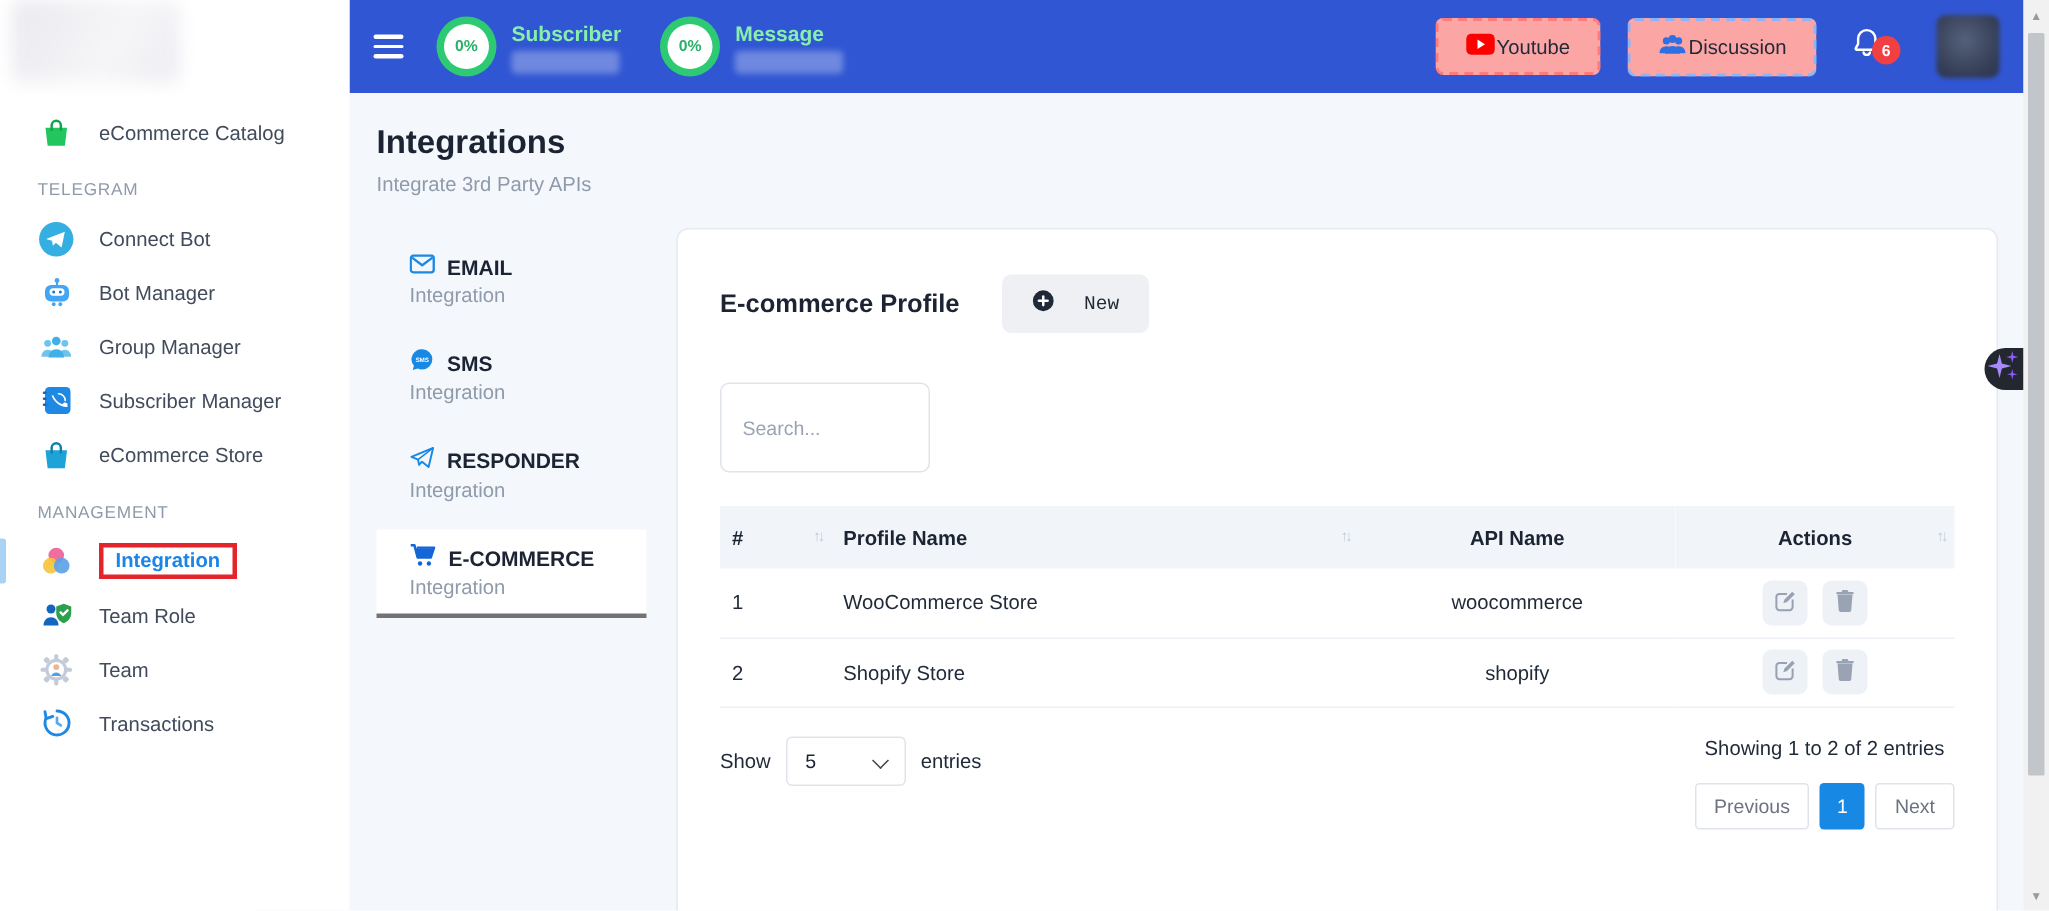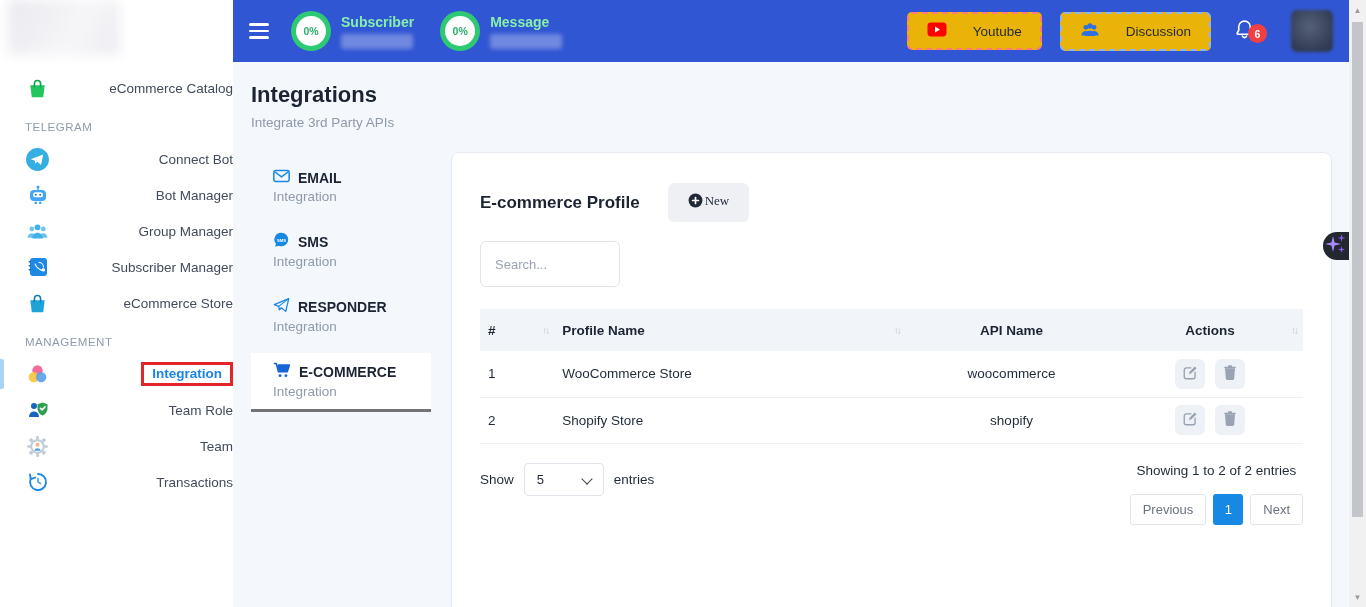--- a/index.html
+++ b/index.html
@@ -3,59 +3,59 @@
 <meta charset="utf-8">
 <style>
   * { box-sizing: border-box; margin: 0; padding: 0; }
   html,body { width:1366px; height:607px; overflow:hidden; }
   body { font-family:"Liberation Sans", sans-serif; background:#f4f7fb; position:relative; color:#1c2434; }
 
   
   .sidebar { position:absolute; left:0; top:0; bottom:0; width:233px; background:#ffffff; z-index:3; }
   .logo-blur { position:absolute; left:8px; top:0; width:112px; height:55px; background:linear-gradient(120deg,#e9e9ef,#f6f6f8 60%,#ececf2); filter:blur(6px); border-radius:6px; }
   .side-list { padding-top:70px; }
-  .side-item { position:relative; height:36px; display:flex; align-items:center; gap:16px; padding-left:25px; font-size:13.5px; color:#414b5c; cursor:pointer;justify-content:space-between; }
+  .side-item { position:relative; height:36px; display:flex; align-items:center; gap:16px; padding-left:25px; font-size:13.5px; color:#414b5c; cursor:pointer; }
   .side-item .ic { width:25px; height:25px; flex:0 0 25px; display:flex; align-items:center; justify-content:center; }
   .sec-title { font-size:11.5px; color:#8f9aab; letter-spacing:.5px; padding-left:25px; margin:15px 0 8px; }
   .active-bar { position:absolute; left:0; top:3px; width:4px; height:30px; background:#a9d3f5; border-radius:0 2px 2px 0; }
   .annotation { border:3px solid #e3242b; padding:1px 8px 2px 8px; }
   .active-label { color:#1b84e7; font-weight:bold; }
 
   
   .topbar { position:absolute; left:233px; top:0; right:17px; height:62px; background:#3156d3; display:flex; align-items:center; padding:0 16px; z-index:2; }
   .hamburger { width:20px; display:flex; flex-direction:column; gap:4px; cursor:pointer; margin-right:22px; }
   .hamburger span { display:block; height:2.4px; background:#fff; border-radius:2px; }
   .stat { display:flex; align-items:center; gap:10px; margin-right:26px; }
   .ring { width:40px; height:40px; border-radius:50%; background:#2ec973; display:flex; align-items:center; justify-content:center; }
   .ring-inner { width:30px; height:30px; border-radius:50%; background:#fff; display:flex; align-items:center; justify-content:center; font-size:10.5px; font-weight:bold; color:#27b168; }
   .stat-label { color:#86efac; font-weight:bold; font-size:14px; line-height:16px; }
   .stat-blur { margin-top:4px; width:72px; height:15px; border-radius:3px; background:rgba(255,255,255,.30); filter:blur(2px); }
   .top-right { margin-left:auto; display:flex; align-items:center; gap:18px; }
-  .top-btn { display:flex; align-items:center; gap:26px; background:#eab308; border-radius:5px; padding:8px 18px; font-size:13.5px; color:#1f2937; cursor:pointer; }
+  .top-btn { display:flex; align-items:center; gap:1px; background:#fca5a5; border-radius:5px; padding:8px 18px; font-size:13.5px; color:#1f2937; cursor:pointer; }
   .btn-yt { border:2px dashed #ff7b7b; }
   .btn-disc { border:2px dashed #8fb4f5; }
   .bell-wrap { position:relative; width:30px; height:30px; display:flex; align-items:center; justify-content:center; cursor:pointer; }
   .badge { position:absolute; right:-8px; top:8px; width:19px; height:19px; border-radius:50%; background:#f23f42; color:#fff; font-size:10.5px; font-weight:bold; display:flex; align-items:center; justify-content:center; }
   .avatar { width:42px; height:42px; border-radius:6px; margin-left:14px; background:radial-gradient(circle at 45% 40%, #55607a, #333d55 70%, #2c3550); filter:blur(1.5px); }
 
   
   .main { position:absolute; left:233px; top:62px; right:17px; bottom:0; overflow:hidden; padding:20px 0 0 18px; }
   .page-title { font-size:22px; font-weight:bold; color:#1c2434; }
   .page-sub { font-size:13.5px; color:#8f9aab; margin-top:7px; }
   .content-row { display:flex; margin-top:22px; align-items:flex-start; }
   .subnav { width:180px; flex:0 0 180px; padding-top:8px; }
   .subnav-item { padding:9px 0 10px 22px; margin-bottom:9px; cursor:pointer; }
   .subnav-item.active { background:#fff; border-bottom:3px solid #737373; }
   .subnav-top { display:flex; align-items:center; gap:8px; font-size:14px; font-weight:bold; color:#1c2434; }
   .subnav-sub { font-size:13.5px; color:#8f9aab; margin-top:3px; }
   .card { flex:1; margin-left:20px; margin-right:17px; background:#fff; border:1px solid #e7ebf1; border-radius:8px; padding:30px 28px; height:560px; box-shadow:0 1px 2px rgba(20,30,60,.03); }
   .card-head { display:flex; align-items:center; gap:28px; }
   .card-title { font-size:17px; font-weight:bold; color:#1c2434; }
-  .new-btn { display:flex; align-items:flex-start; gap:2px; background:#eef0f4; border:none; border-radius:6px; padding:10px 20px; font-size:13px; color:#1f2937; cursor:pointer; font-family:Liberation Serif, serif; }
-  .search-input { margin-top:19px; width:140px; height:46px; border:1px solid #dfe4ea; border-radius:6px; padding:0 14px; font-size:13px; color:#3b82f6; font-family:inherit; outline:none; }
+  .new-btn { display:flex; align-items:center; gap:20px; background:#eef0f4; border:none; border-radius:6px; padding:10px 20px; font-size:13px; color:#1f2937; cursor:pointer; font-family:Liberation Mono, monospace; }
+  .search-input { margin-top:33px; width:140px; height:60px; border:1px solid #dfe4ea; border-radius:6px; padding:0 14px; font-size:13px; color:#3b82f6; font-family:inherit; outline:none; }
   .search-input::placeholder { color:#9aa3b2; }
 
   table.grid { width:100%; border-collapse:collapse; margin-top:22px; }
   .grid thead th { background:#f1f5f9; height:42px; font-size:13.5px; color:#1c2434; text-align:left; position:relative; font-weight:bold; padding:0 8px; }
   .grid th.c, .grid td.c { text-align:center; }
   .sort { position:absolute; right:6px; top:50%; transform:translateY(-50%); color:#c3cad6; font-size:10px; letter-spacing:-2px; }
   .grid tbody td { height:46px; border-bottom:1px solid #edf1f5; font-size:13.5px; color:#1f2937; padding:0 8px; }
   .act-btn { display:inline-flex; width:30px; height:30px; border-radius:6px; background:#eef1f6; border:none; align-items:center; justify-content:center; margin:0 3px; cursor:pointer; vertical-align:middle; }
 
   .table-foot { display:flex; justify-content:space-between; align-items:flex-start; margin-top:19px; }

